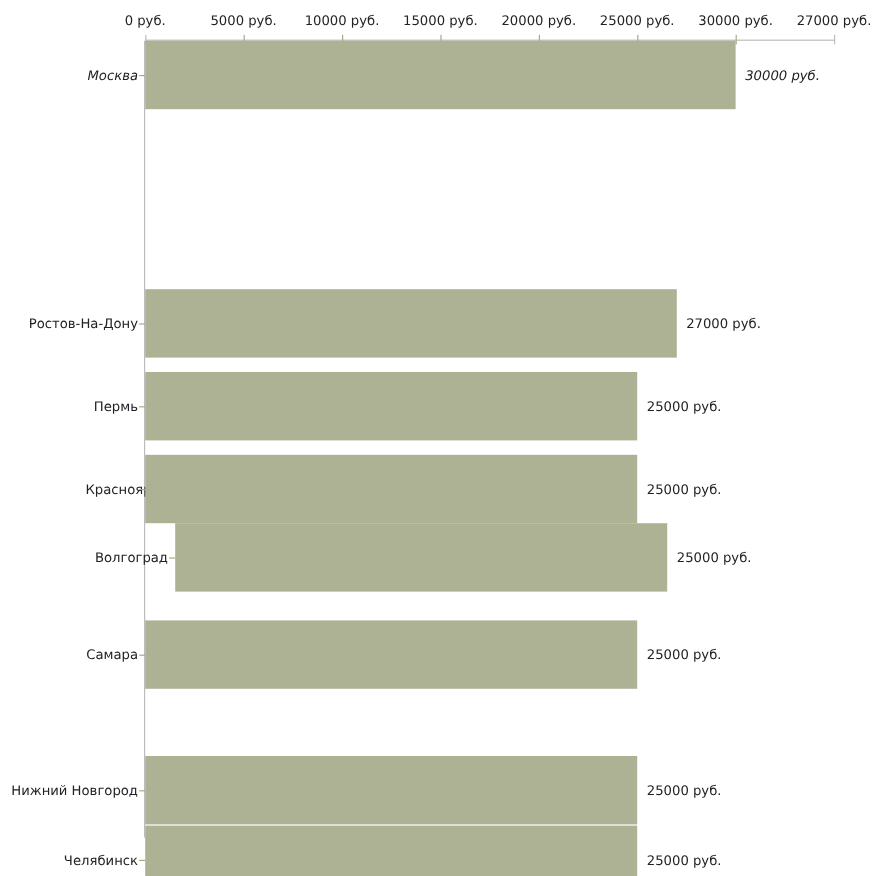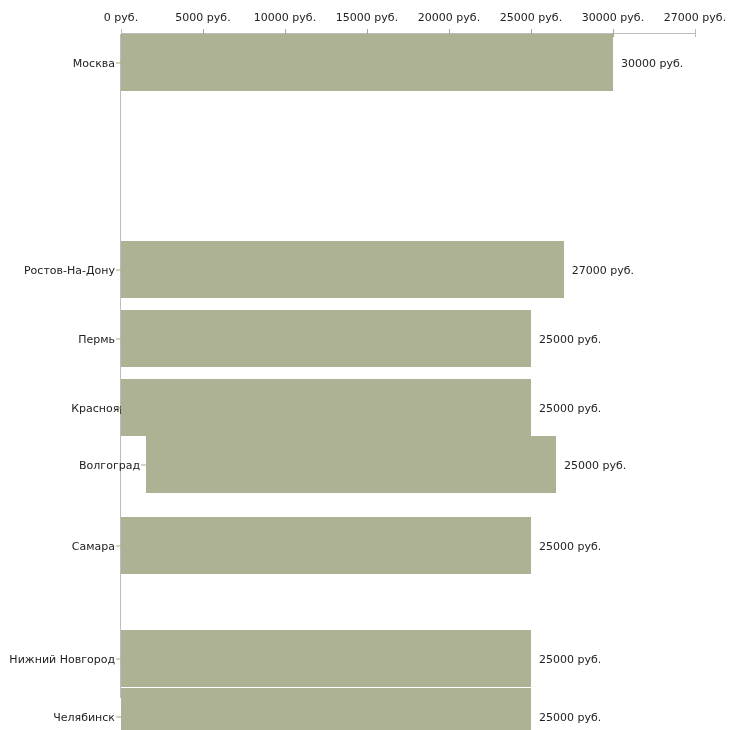--- a/index.html
+++ b/index.html
@@ -135,21 +135,21 @@
       <div class="axis-tick-label" style="left: 531px;">25000 руб.</div>
       <div class="axis-tick-mark" style="left: 531px;"></div>
       <div class="axis-tick-label" style="left: 613px;">30000 руб.</div>
       <div class="axis-tick-mark" style="left: 613px;"></div>
       <div class="axis-tick-label" style="left: 695px;">27000 руб.</div>
       <div class="axis-tick-mark edge" style="left: 695px;"></div>
     </div>
 
   <div id="plot-area">
     <div class="y-axis-line"></div>
-  <div class="bar-row" style="top: 0px;">
+  <div class="bar-row" style="top: 0px; font-style: italic;">
         <div class="cat-label">Москва</div>
         <div class="cat-tick"></div>
         <div class="bar" style="width: 492px; height: 57px; background: rgb(174, 178, 149);"></div>
         <div class="bar-value" style="left: 621px;">30000 руб.</div>
       </div>
       <div class="bar-row" style="top: 207px;">
         <div class="cat-label">Ростов-На-Дону</div>
         <div class="cat-tick"></div>
         <div class="bar" style="width: 442.8px; height: 57px; background: rgb(174, 178, 149);"></div>
         <div class="bar-value" style="left: 571.8px;">27000 руб.</div>

